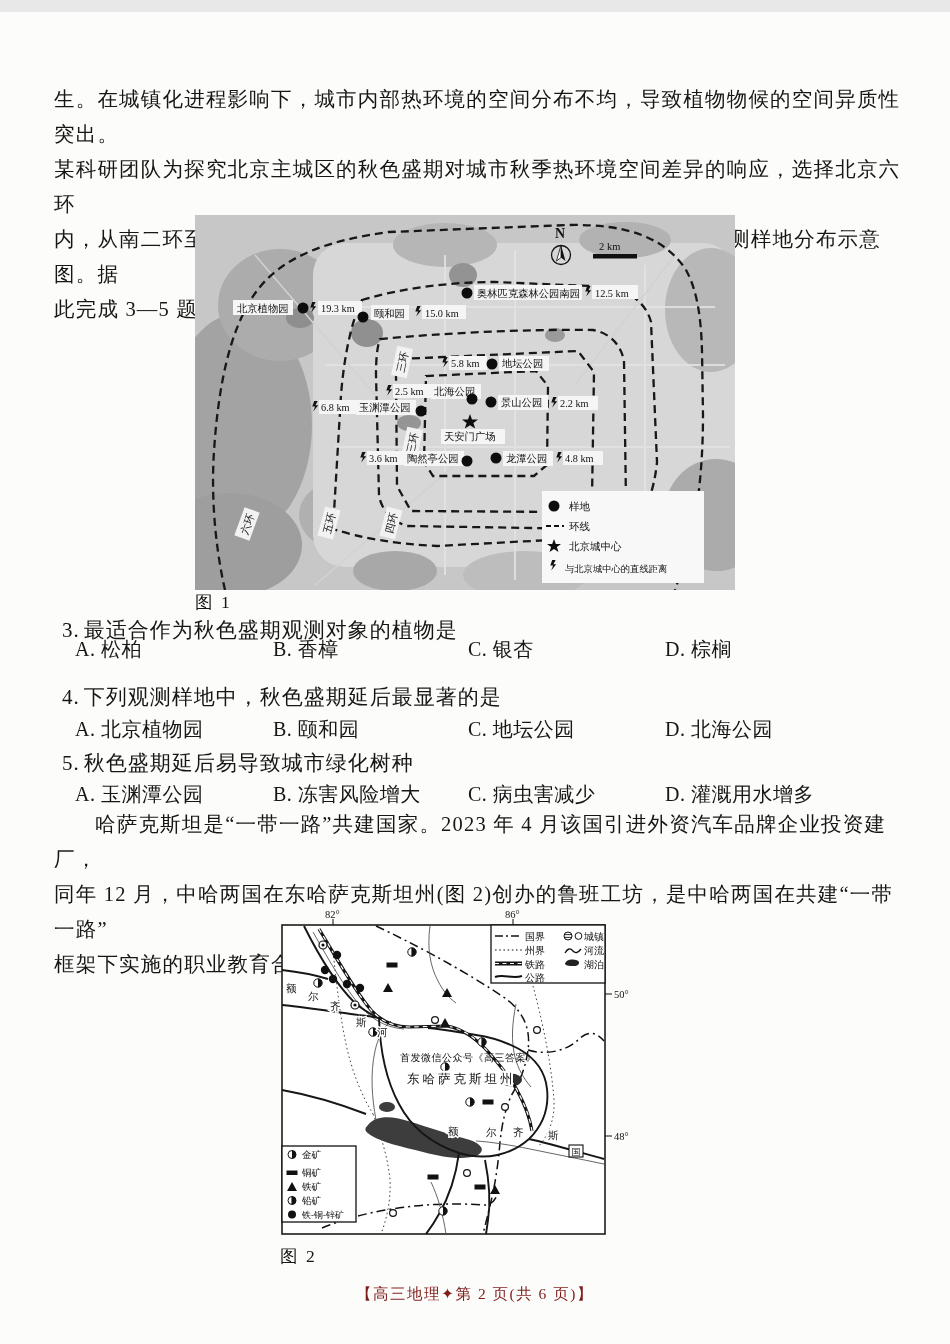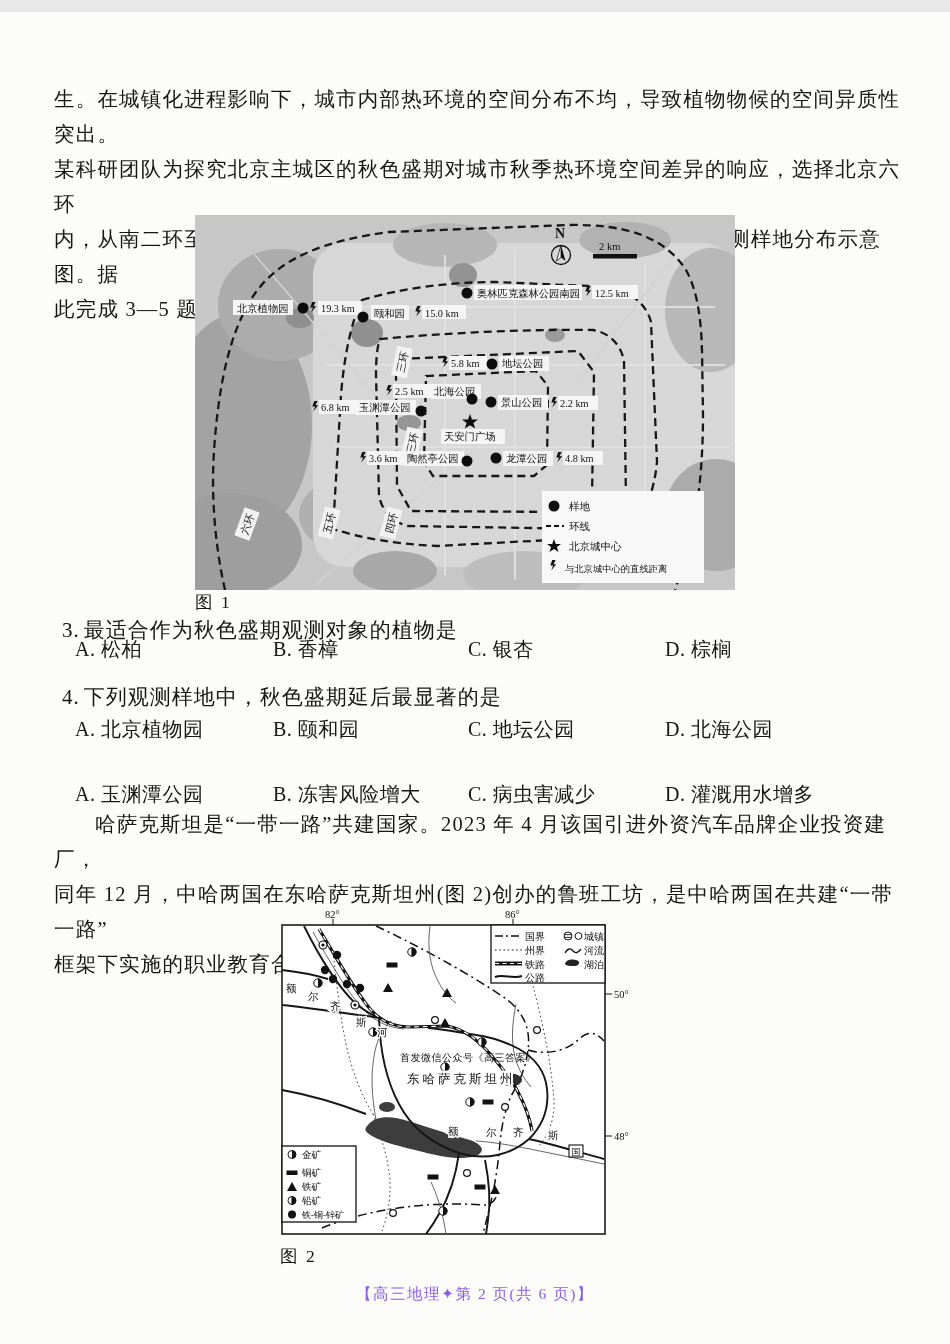--- a/index.html
+++ b/index.html
@@ -7,21 +7,21 @@
         font-family:"Liberation Serif","DejaVu Serif",serif;color:#161616;overflow:hidden;}
   .para{position:absolute;white-space:pre-line;font-size:20.5px;line-height:35px;letter-spacing:1.2px;}
   .indent2{text-indent:2em;}
   .stem{position:absolute;left:62px;font-size:21px;letter-spacing:1px;white-space:nowrap;}
   .stem .qnum{margin-right:4px;}
   .opts{position:absolute;left:0;width:950px;height:28px;font-size:20px;letter-spacing:0.5px;}
   .opts span{position:absolute;white-space:nowrap;}
   .o-a{left:75px}.o-b{left:273px}.o-c{left:468px}.o-d{left:665px}
   .figcap{position:absolute;font-size:17.5px;text-align:left;letter-spacing:2px;}
   .footer{position:absolute;top:1272px;left:0;width:950px;text-align:center;
-          font-size:15.5px;letter-spacing:1.5px;color:#8b5cf6;}
+          font-size:15.5px;letter-spacing:1.5px;color:#7f1d1d;}
   .mapwrap{position:absolute;}
   svg text{font-family:"Liberation Serif","DejaVu Serif",serif;fill:#111;}
   .wm{filter:blur(0.5px);}
 </style>
 </head>
 <body>
 
 <div class="page">
 
   <div class="para" style="left:54px;top:70px;width:852px">生。在城镇化进程影响下，城市内部热环境的空间分布不均，导致植物物候的空间异质性突出。
@@ -208,20 +208,23 @@
   </div>
   <div class="stem" style="top:671px">
     <span class="qnum">4.</span><span>下列观测样地中，秋色盛期延后最显著的是</span>
   </div>
   <div class="opts" style="top:704px">
     <span class="o-a">A. 北京植物园</span>
     <span class="o-b">B. 颐和园</span>
     <span class="o-c">C. 地坛公园</span>
     <span class="o-d">D. 北海公园</span>
   </div>
+  <div class="stem" style="top:737px">
+    <span class="qnum">5.</span><span>秋色盛期延后易导致城市绿化树种</span>
+  </div>
   <div class="opts" style="top:769px">
     <span class="o-a">A. 玉渊潭公园</span>
     <span class="o-b">B. 冻害风险增大</span>
     <span class="o-c">C. 病虫害减少</span>
     <span class="o-d">D. 灌溉用水增多</span>
   </div>
 
   <div class="para indent2" style="left:54px;top:795px;width:852px">哈萨克斯坦是“一带一路”共建国家。2023 年 4 月该国引进外资汽车品牌企业投资建厂，
 同年 12 月，中哈两国在东哈萨克斯坦州(图 2)创办的鲁班工坊，是中哈两国在共建“一带一路”
 框架下实施的职业教育合作项目。据此完成 6—7 题。</div>

